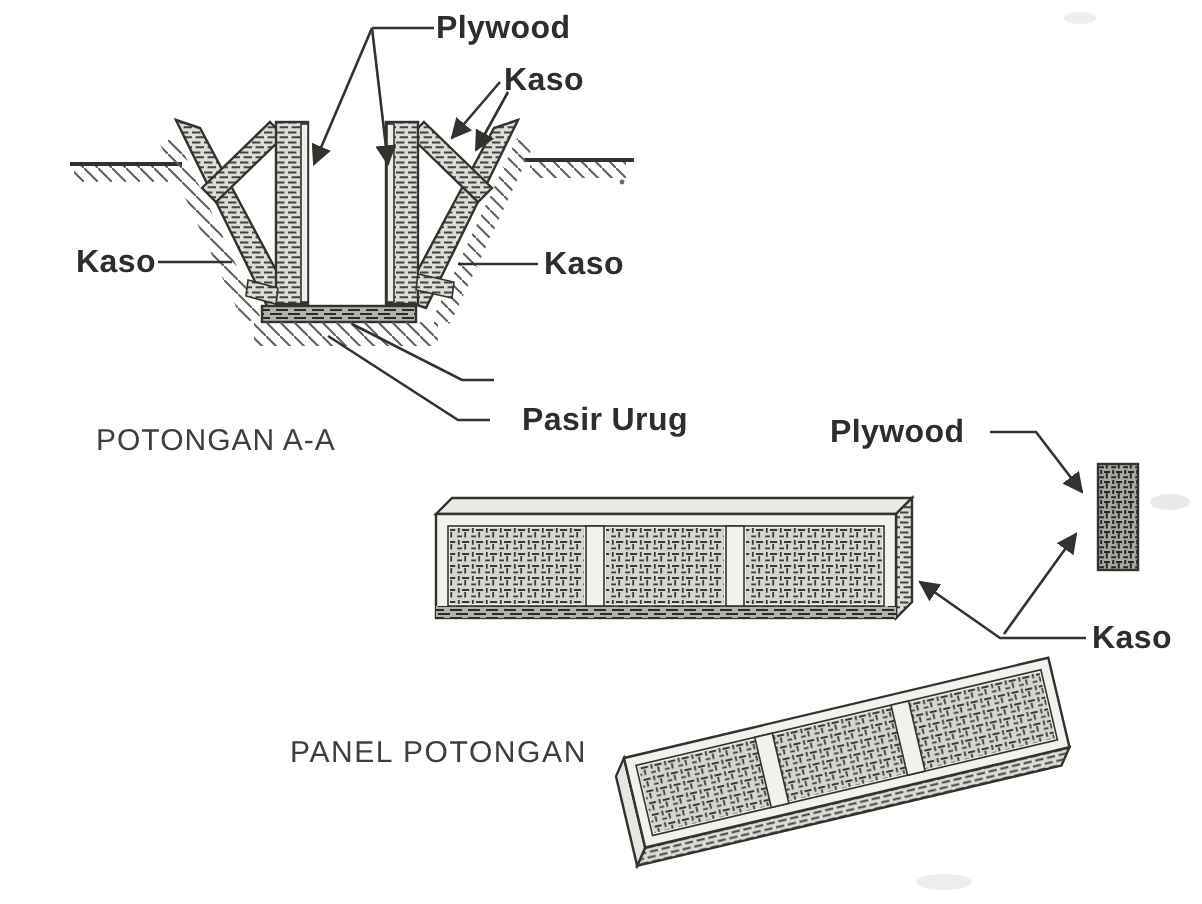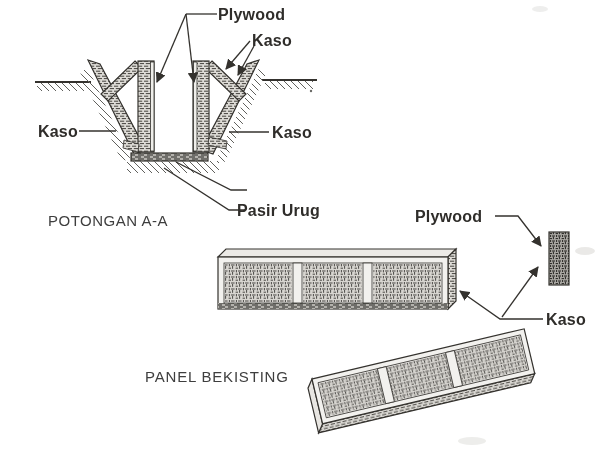--- a/index.html
+++ b/index.html
@@ -145,19 +145,19 @@
       <ellipse cx="585" cy="251" rx="10" ry="4" fill="#d8d7d3" opacity=".55"></ellipse>
       <ellipse cx="472" cy="441" rx="14" ry="4" fill="#dcdbd7" opacity=".5"></ellipse>
       <ellipse cx="540" cy="9" rx="8" ry="3" fill="#dedddb" opacity=".5"></ellipse>
     </g>
   </svg>
 
   <span class="lbl" style="left:218px;top:5px">Plywood</span>
   <span class="lbl" style="left:252px;top:31px">Kaso</span>
   <span class="lbl" style="left:38px;top:122px">Kaso</span>
   <span class="lbl" style="left:272px;top:123px">Kaso</span>
-  <span class="lbl" style="left:237px;top:201px">Pasir Urug</span>
+  <span class="lbl" style="left:261px;top:201px">Pasir Urug</span>
   <span class="ttl potongan" style="left:48px;top:212px">POTONGAN A-A</span>
 
   <span class="lbl" style="left:415px;top:207px">Plywood</span>
   <span class="lbl" style="left:546px;top:310px">Kaso</span>
-  <span class="ttl panel" style="left:145px;top:368px">PANEL BEKISTING</span>
+  <span class="ttl panel" style="left:145px;top:368px">PANEL POTONGAN</span>
 </div>
 
 </body></html>

